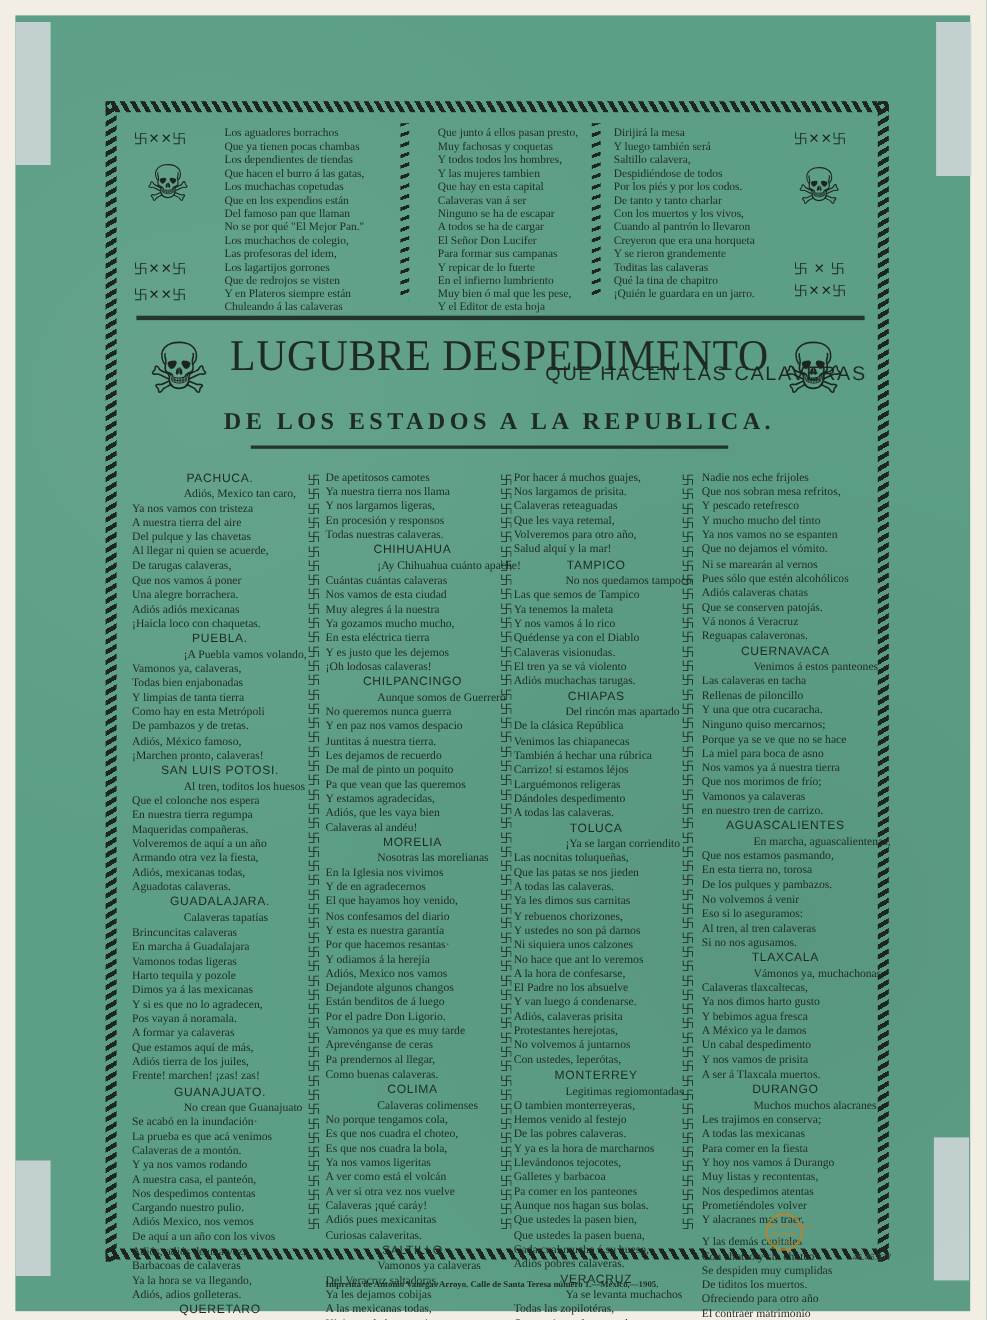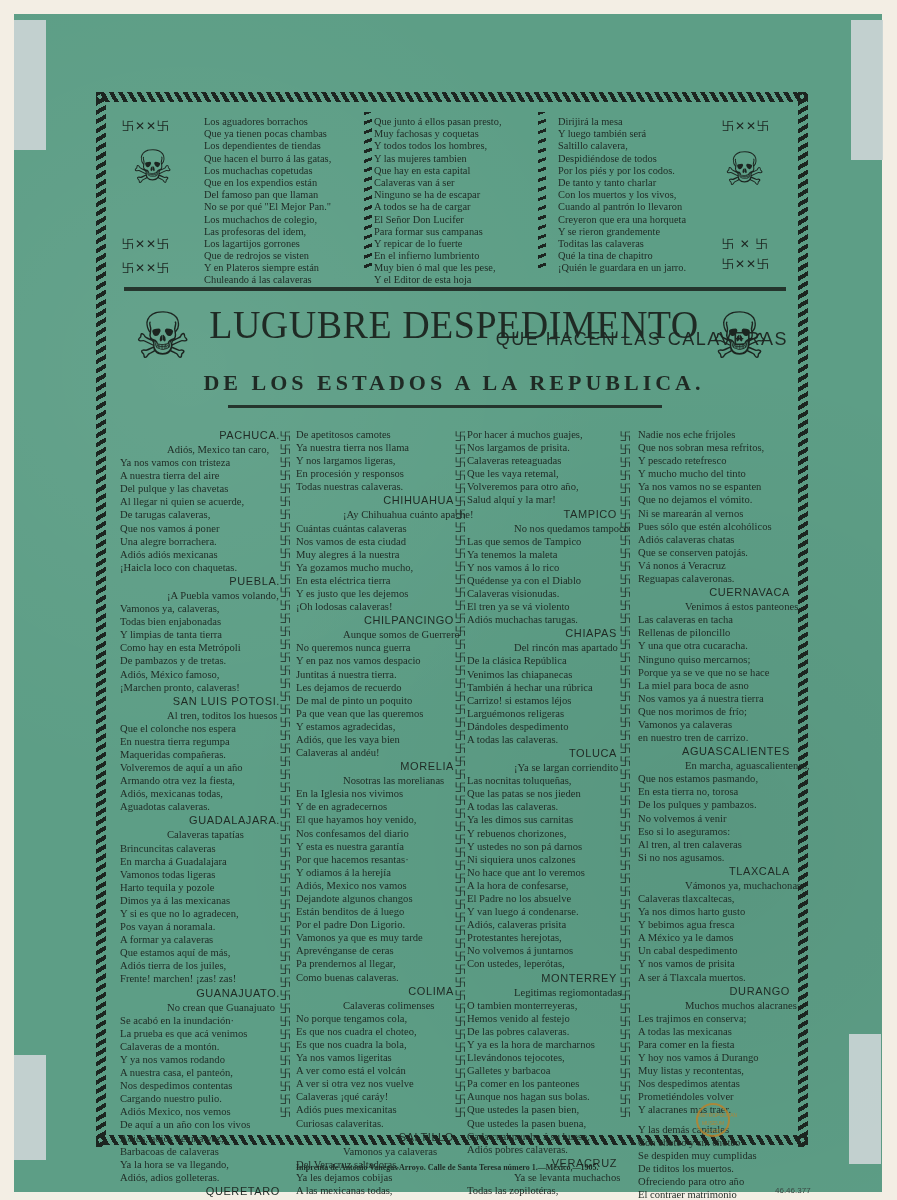--- a/index.html
+++ b/index.html
@@ -51,29 +51,29 @@
     font-family:Liberation Sans, sans-serif; font-size:18px; letter-spacing:1.5px;
   }
   .title3 {
     position:absolute; left:0; width:100%; top:72px; text-align:center;
     font-family:"Liberation Serif", serif; font-weight:bold; font-size:22px; letter-spacing:4px;
   }
   .skull { position:absolute; top:6px; font-size:64px; line-height:64px; color:#1c2520; font-family:"DejaVu Sans", sans-serif; }
 
   .col { position:absolute; top:428px; font-size:10.6px; line-height:13.1px; white-space:nowrap; }
   .col .line { height:13.1px; }
-  .col .head { text-align:right; font-family:"Liberation Sans", sans-serif; font-size:11px; letter-spacing:0.6px; height:15px; line-height:15px; }
+  .col .head { text-align:center; font-family:"Liberation Sans", sans-serif; font-size:11px; letter-spacing:0.6px; height:15px; line-height:15px; }
   .col .indent { padding-left:8px;margin-left:39px; }
   .col .gap { height:6px; }
   .greek-col {
     position:absolute; top:430px; width:10px; height:692px;
     font-family:"DejaVu Sans", sans-serif; font-size:11px; line-height:13px; color:#1c2520; overflow:hidden; word-break:break-all;
   }
   .imprint { position:absolute; left:296px; top:1115px; font-size:8px; font-weight:bold;margin-top:48px; }
-  .catno { position:absolute; left:775px; top:1186px; font-size:8px; color:#3a4a44; font-family:"Liberation Sans", sans-serif; }
+  .catno { position:absolute; left:775px; top:1138px; font-size:8px; color:#3a4a44; font-family:"Liberation Sans", sans-serif; }
   .stamp {
     position:absolute; left:696px; top:1103px; width:34px; height:34px; border-radius:50%;
     border:2px solid #b8842e; color:#b8842e; font-size:5px; text-align:center; line-height:8px;
     font-family:"Liberation Sans", sans-serif; box-sizing:border-box; padding-top:6px; opacity:0.85;
   }
 </style>
 </head>
 <body>
 
 <div class="sheet"></div>
@@ -103,21 +103,21 @@
     <div>Del famoso pan que llaman</div>
     <div>No se por qué "El Mejor Pan."</div>
     <div>Los muchachos de colegio,</div>
     <div>Las profesoras del idem,</div>
     <div>Los lagartijos gorrones</div>
     <div>Que de redrojos se visten</div>
     <div>Y en Plateros siempre están</div>
     <div>Chuleando á las calaveras</div>
   </div>
   <div class="vine" style="left:246px;"></div>
-  <div class="top-col" style="left:256px;">
+  <div class="top-col" style="left:280px;">
     <div>Que junto á ellos pasan presto,</div>
     <div>Muy fachosas y coquetas</div>
     <div>Y todos todos los hombres,</div>
     <div>Y las mujeres tambien</div>
     <div>Que hay en esta capital</div>
     <div>Calaveras van á ser</div>
     <div>Ninguno se ha de escapar</div>
     <div>A todos se ha de cargar</div>
     <div>El Señor Don Lucifer</div>
     <div>Para formar sus campanas</div>

